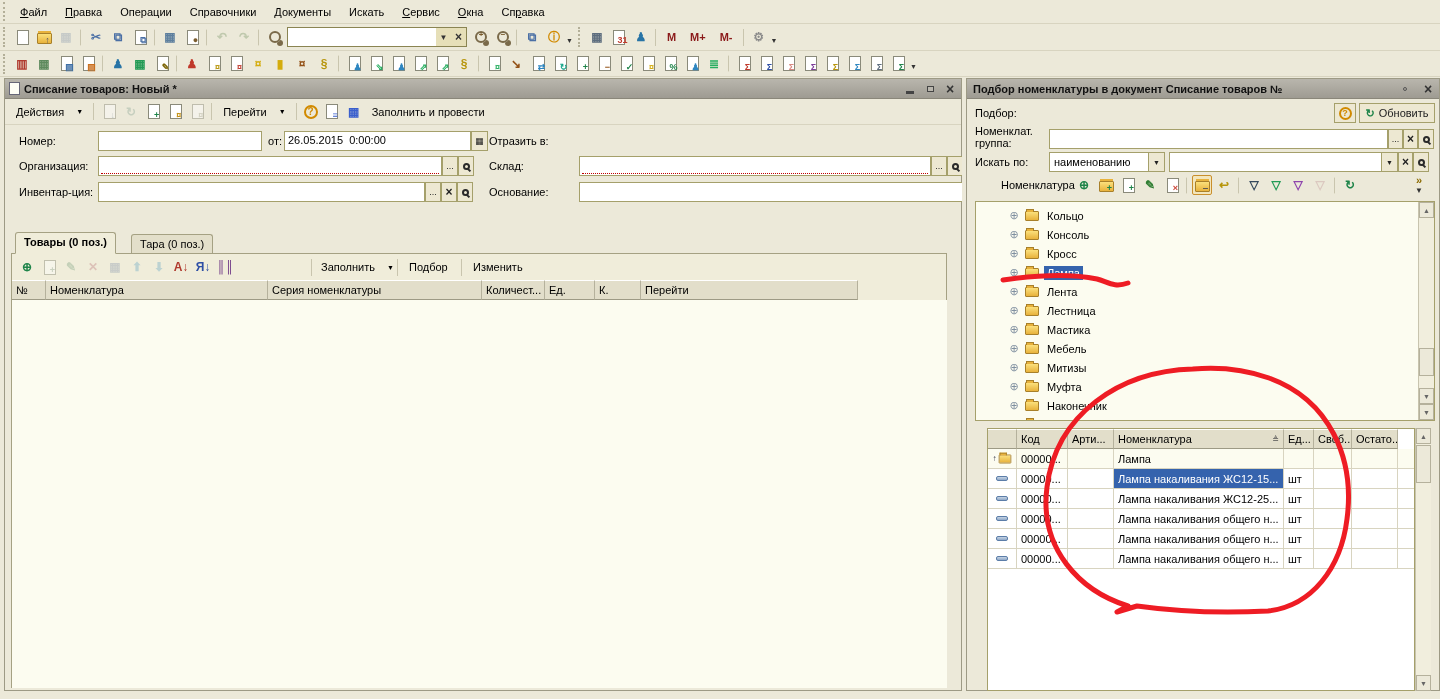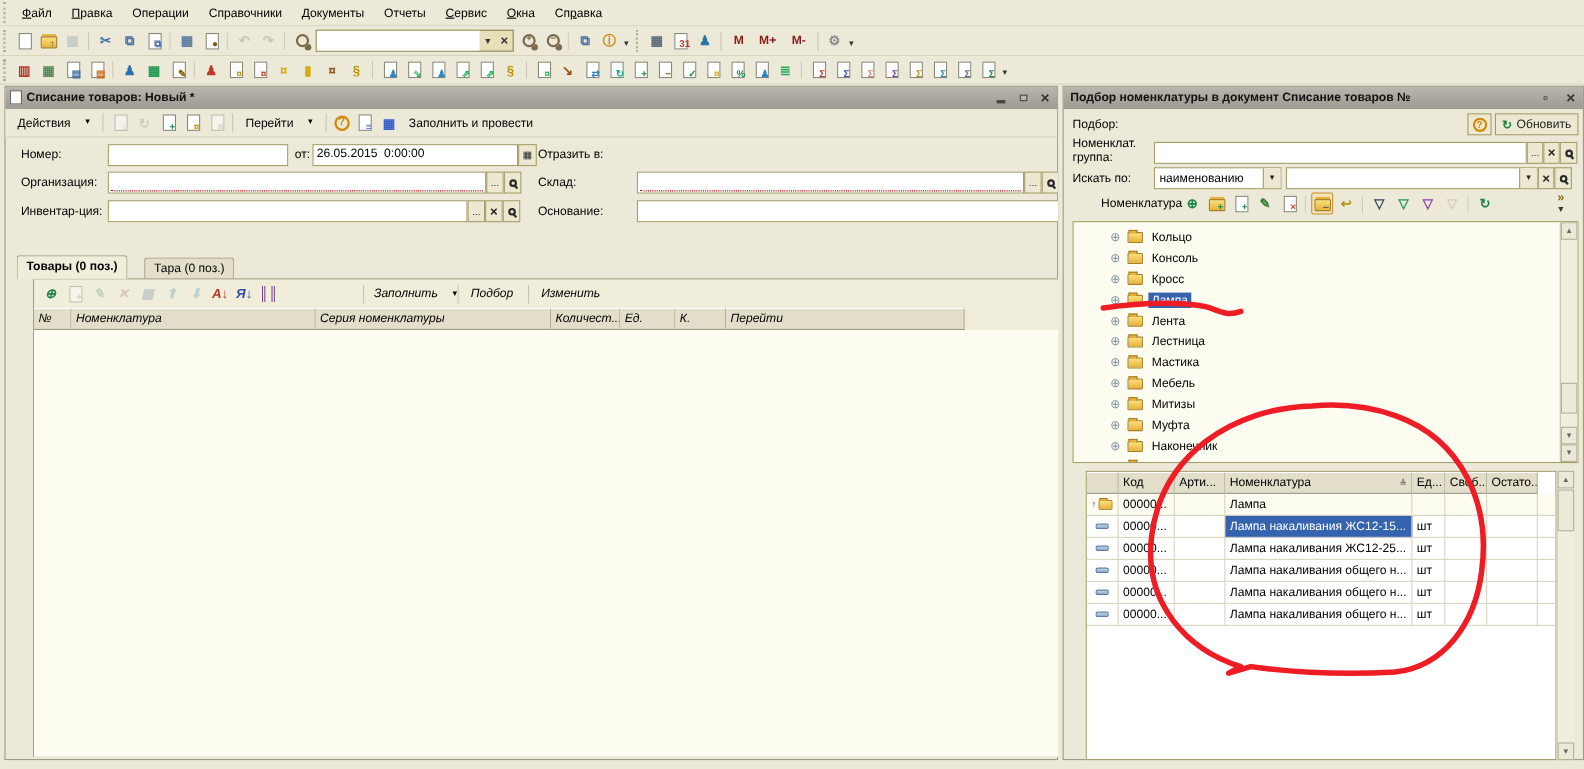--- a/index.html
+++ b/index.html
@@ -157,21 +157,21 @@
 <body>
 
 <div class="menubar">
   <span class="grip"></span>
   <div class="icons">
     <span class="mitem"><u>Ф</u>айл</span>
       <span class="mitem"><u>П</u>равка</span>
       <span class="mitem">Операции</span>
       <span class="mitem">Справочники</span>
       <span class="mitem"><u>Д</u>окументы</span>
-      <span class="mitem">Отчеты</span>
+      <span class="mitem">Искать</span>
       <span class="mitem"><u>С</u>ервис</span>
       <span class="mitem"><u>О</u>кна</span>
       <span class="mitem">Сп<u>р</u>авка</span>
   </div>
 </div>
 
 <div class="toolbar tb1">
   <span class="grip"></span>
   <div class="icons">
     <span class="ibtn">
@@ -477,21 +477,21 @@
   <div class="fbtn" style="left:926px; top:77px; width:16px;">...</div>
   <div class="fbtn" style="left:942px; top:77px; width:16px;">
       <span class="i-mag2"></span>
     </div>
 
   <span class="flabel" style="left:484px; top:107px;">Основание:</span>
   <div class="field" style="left:574px; top:103px; width:384px;"></div>
 
   <div class="tab active" style="left:10px; top:153px;">Товары (0 поз.)</div>
   <div class="tab" style="left:126px; top:155px;">Тара (0 поз.)</div>
-  <div class="tabpanel" style="left:25px; top:174px; width:936px; height:435px;font-style:italic;">
+  <div class="tabpanel" style="left:6px; top:174px; width:936px; height:435px;">
     <div class="icons" style="position:absolute; left:4px; top:3px;">
       <span class="ibtn">
           <span class="ico" data-base="none" data-glyph="⊕" style="--fg: #1e8449;"></span>
         </span>
         <span class="ibtn dim">
           <span class="ico" data-base="doc" data-glyph="+" style="--fg: #9ab0a0;"></span>
         </span>
         <span class="ibtn dim">
           <span class="ico" data-base="none" data-glyph="✎" style="--fg: #8fae8f;"></span>
         </span>

